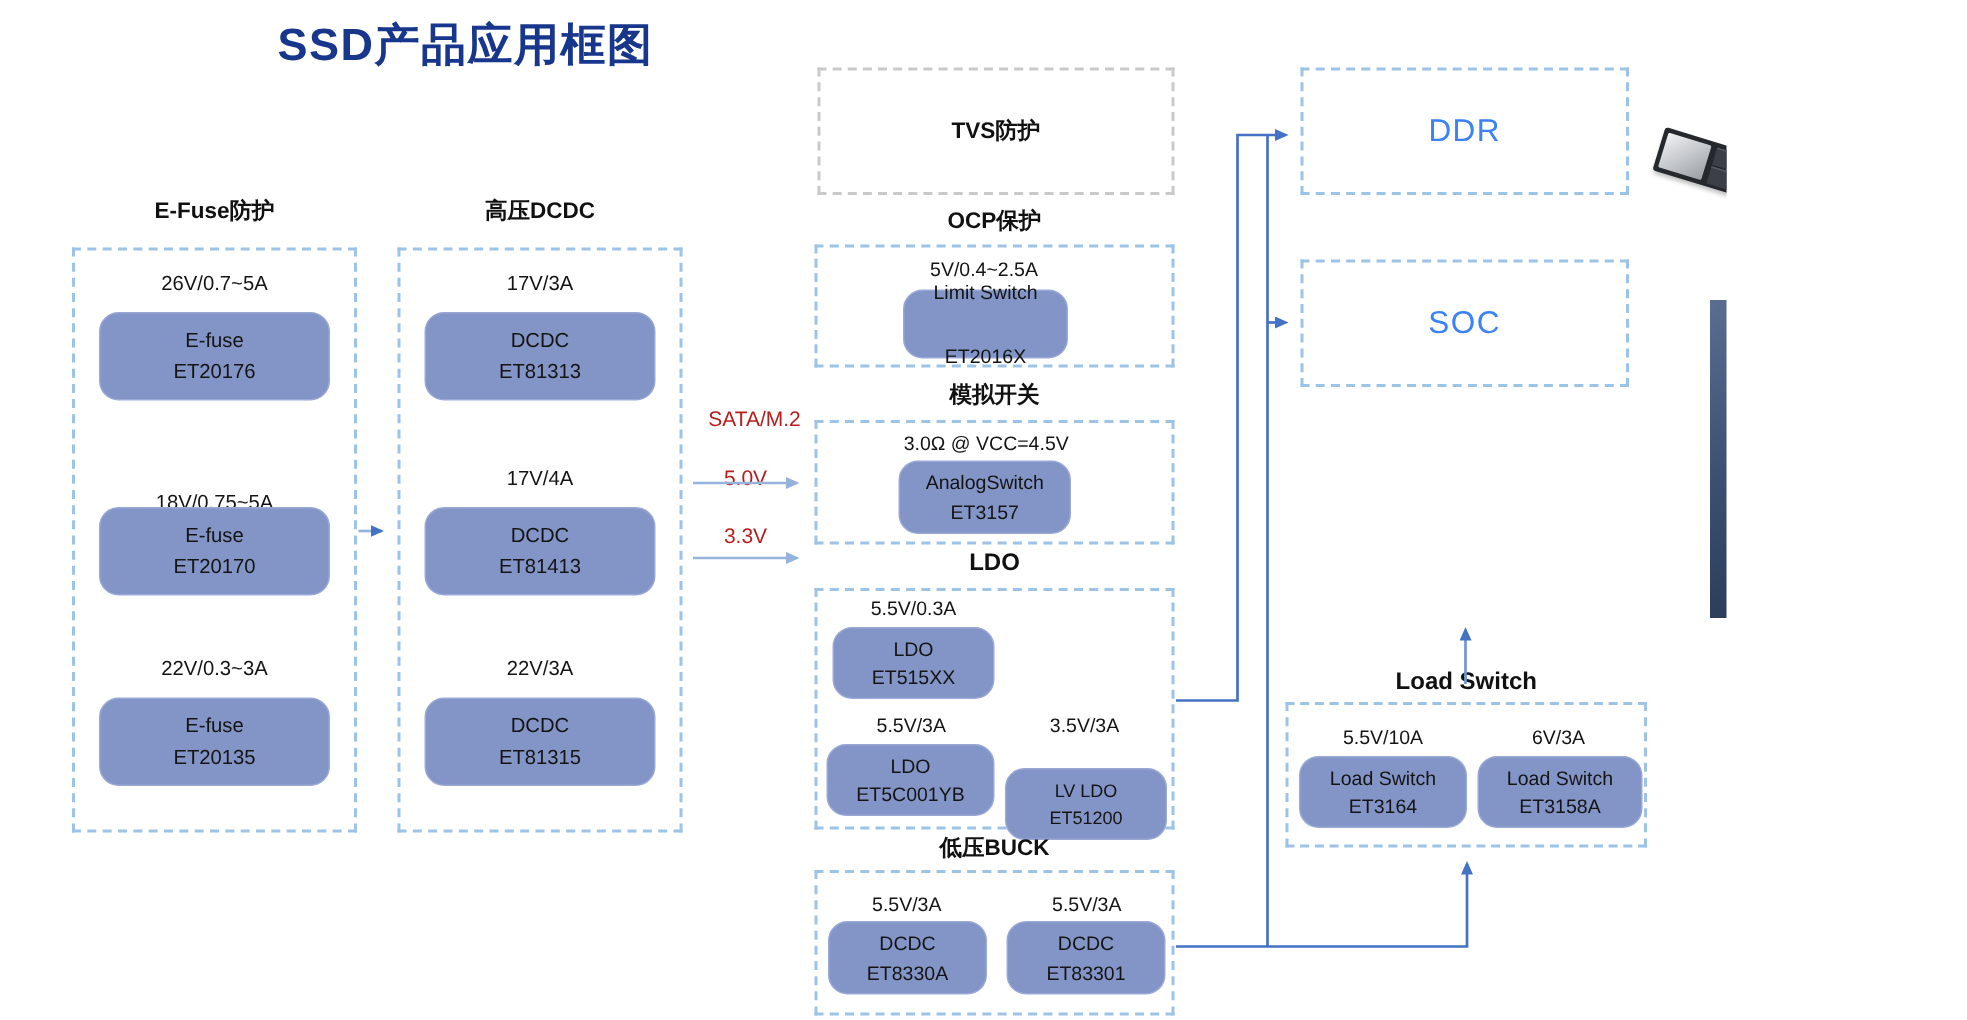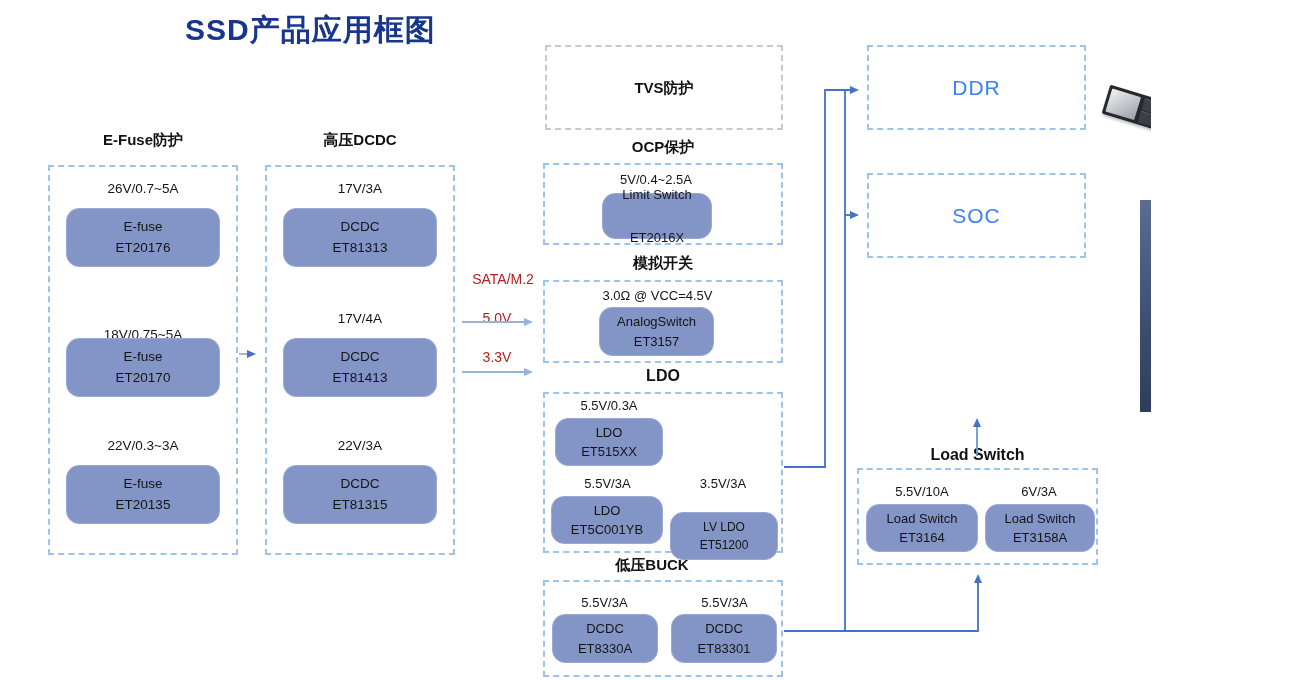--- a/index.html
+++ b/index.html
@@ -157,21 +157,21 @@
   <div class="abs chip-block" style="left:551px;top:496px;width:112px;height:48px;font-size:13px;">
     <span>LDO</span>
     <span>ET5C001YB</span>
   </div>
   <div class="abs rating" style="left:664px;top:476px;width:118px;font-size:13px;">3.5V/3A</div>
   <div class="abs chip-block" style="left:670px;top:496px;width:108px;height:48px;font-size:12px;margin-top:16px;">
     <span>LV LDO</span>
     <span>ET51200</span>
   </div>
 
-  <div class="abs group-label" style="left:532px;top:556px;width:240px;">低压BUCK</div>
+  <div class="abs group-label" style="left:543px;top:556px;width:240px;">低压BUCK</div>
   <div class="abs dashed-blue" style="left:543px;top:580px;width:240px;height:97px;"></div>
   <div class="abs rating" style="left:549px;top:595px;width:111px;font-size:13px;">5.5V/3A</div>
   <div class="abs chip-block" style="left:552px;top:614px;width:106px;height:49px;font-size:13px;">
     <span>DCDC</span>
     <span>ET8330A</span>
   </div>
   <div class="abs rating" style="left:669px;top:595px;width:111px;font-size:13px;">5.5V/3A</div>
   <div class="abs chip-block" style="left:671px;top:614px;width:106px;height:49px;font-size:13px;">
     <span>DCDC</span>
     <span>ET83301</span>

